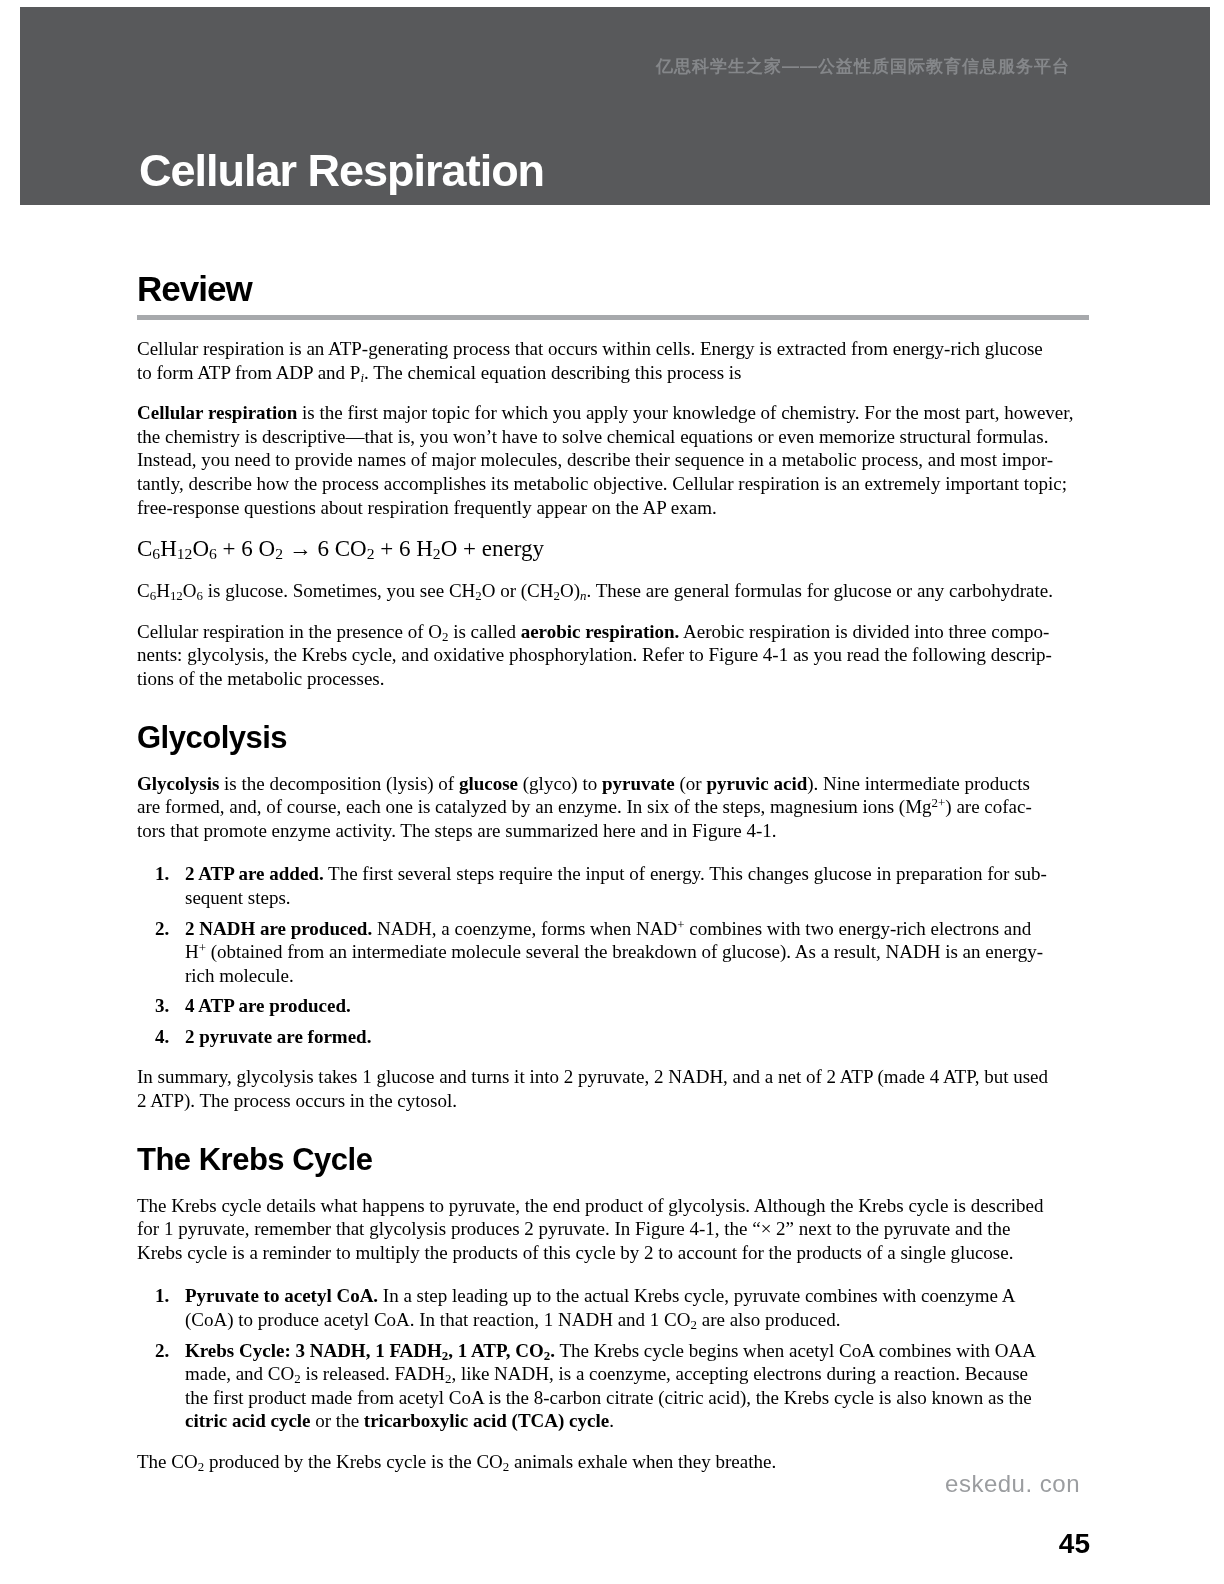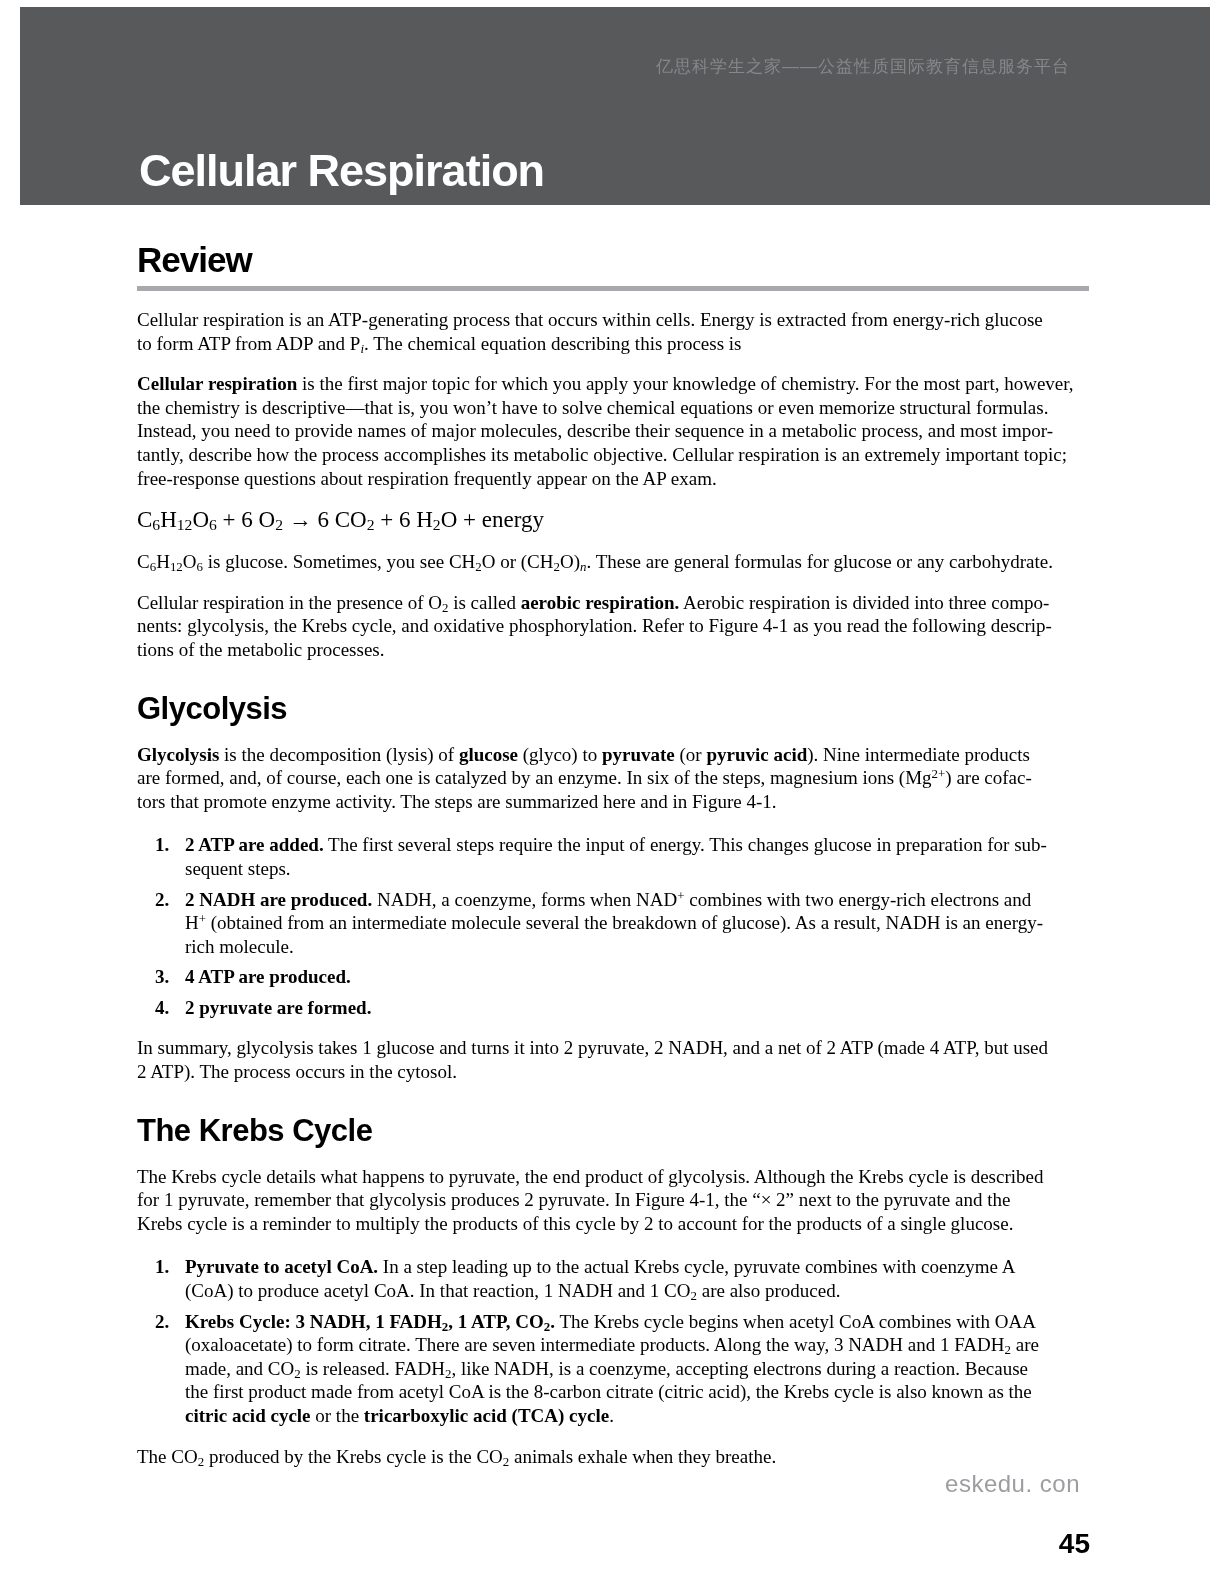--- a/index.html
+++ b/index.html
@@ -8,30 +8,30 @@
     overflow:hidden; font-family:"Liberation Serif", serif; color:#000;
   }
   
   .banner {
     position:absolute; left:20px; top:7px; width:1190px; height:198px;
     background:#58595b;
   }
   .banner-watermark {
     position:absolute; top:48px; right:140px;
     font-family:"Liberation Sans", sans-serif;
-    font-size:17px; color:#85878a; letter-spacing:1px;
+    font-size:17px; color:#85878a; letter-spacing:1px;font-weight:bold;
   }
   .banner-title {
     position:absolute; left:119px; bottom:8px; margin:0;
     font-family:"Liberation Sans", sans-serif; font-weight:bold;
     font-size:45px; letter-spacing:-1px; color:#ffffff;
   }
   
   .content {
-    position:absolute; left:137px; top:205px; width:952px; padding-top:37px;
+    position:absolute; left:137px; top:205px; width:952px; padding-top:66px;
   }
   .h1 {
     margin:0; font-family:"Liberation Sans", sans-serif; font-weight:bold;
     font-size:35px; line-height:35px; letter-spacing:-1px; color:#000;
   }
   .rule { height:5px; background:#a7a9ac; margin-top:9px; }
   .h2 {
     margin:30px 0 9px 0; font-family:"Liberation Sans", sans-serif;
     font-weight:bold; font-size:31px; line-height:34px; letter-spacing:-0.5px;
   }
@@ -134,21 +134,20 @@
       </div>
       <div class="olist">
         <div class="oitem">
           <span class="num">1.</span>
           <div class="line"><span class="b">Pyruvate to acetyl CoA.</span><span> In a step leading up to the actual Krebs cycle, pyruvate combines with coenzyme A</span></div>
           <div class="line"><span>(CoA) to produce acetyl CoA. In that reaction, 1 NADH and 1 CO</span><span class="sub">2</span><span> are also produced.</span></div>
         </div>
         <div class="oitem">
           <span class="num">2.</span>
           <div class="line"><span class="b">Krebs Cycle: 3 NADH, 1 FADH</span><span class="bsub">2</span><span class="b">, 1 ATP, CO</span><span class="bsub">2</span><span class="b">.</span><span> The Krebs cycle begins when acetyl CoA combines with OAA</span></div>
-          <div class="line"><span>(oxaloacetate) to form citrate. There are seven intermediate products. Along the way, 3 NADH and 1 FADH</span><span class="sub">2</span><span> are</span></div>
           <div class="line"><span>made, and CO</span><span class="sub">2</span><span> is released. FADH</span><span class="sub">2</span><span>, like NADH, is a coenzyme, accepting electrons during a reaction. Because</span></div>
           <div class="line"><span>the first product made from acetyl CoA is the 8-carbon citrate (citric acid), the Krebs cycle is also known as the</span></div>
           <div class="line"><span class="b">citric acid cycle</span><span> or the </span><span class="b">tricarboxylic acid (TCA) cycle</span><span>.</span></div>
         </div>
       </div>
       <div class="para">
         <div class="line"><span>The CO</span><span class="sub">2</span><span> produced by the Krebs cycle is the CO</span><span class="sub">2</span><span> animals exhale when they breathe.</span></div>
       </div>
     </main>
 

